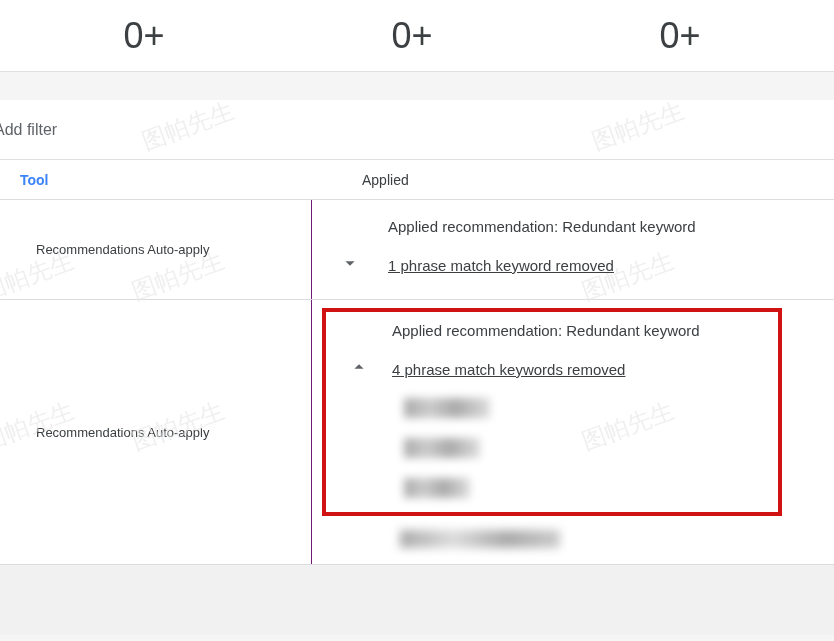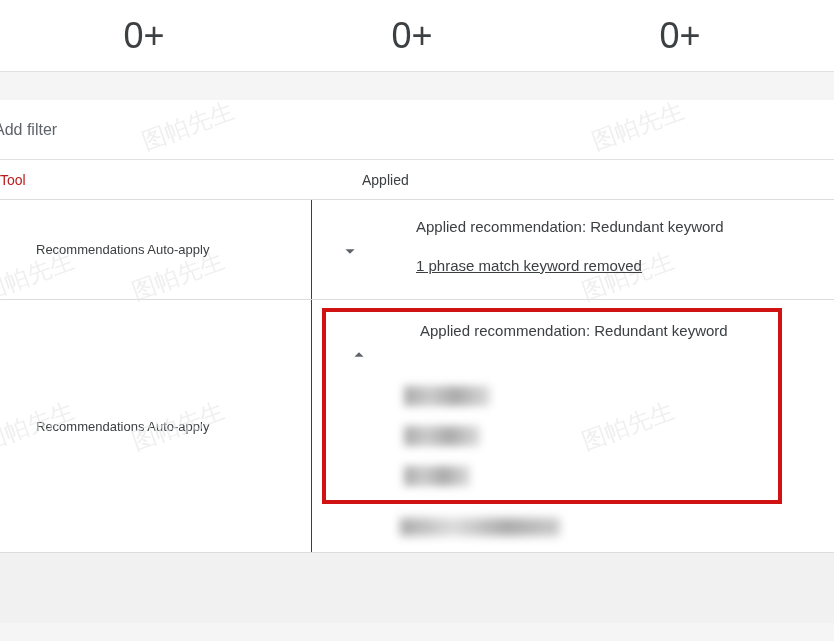--- a/index.html
+++ b/index.html
@@ -49,23 +49,24 @@
   background: #fff;
 }
 .header-row {
   display: flex;
   height: 40px;
   border-bottom: 1px solid #dadce0;
   align-items: center;
 }
 .col-tool {
   width: 312px;
+  padding-left: 20px;
   font-size: 14px;
-  color: #b91c1c;
-  font-weight: 400;
+  color: #3b82f6;
+  font-weight: 700;
 }
 .col-change {
   flex: 1;
   padding-left: 50px;
   font-size: 14px;
   color: #3c4043;
   font-weight: 500;
 }
 .data-row {
   display: flex;
@@ -80,22 +81,21 @@
   padding-left: 36px;
   border-right: 1px solid #701a75;
 }
 .change-cell {
   flex: 1;
   padding: 18px 14px 18px 0;
   position: relative;
 }
 .change-inner {
   display: flex;
-  align-items: flex-start;
-  gap: 28px;
+  align-items: flex-end;
 }
 .chevron-wrap {
   width: 76px;
   display: flex;
   justify-content: center;
   padding-top: 22px;
 }
 .chevron {
   width: 22px;
   height: 22px;
@@ -230,20 +230,21 @@
         <div class="change-inner">
           <div class="chevron-wrap">
             <span class="chevron">
               <svg viewBox="0 0 24 24" fill="currentColor">
                   <path d="M7 14l5-5 5 5z"></path>
                 </svg>
             </span>
           </div>
           <div class="change-text">
             <div class="change-title">Applied recommendation: Redundant keyword</div>
+            <div class="change-sub">4 phrase match keywords removed</div>
           </div>
         </div>
         <div class="blurred-list">
           <div class="blurred-item b1"></div>
           <div class="blurred-item b2"></div>
           <div class="blurred-item b3" style="margin-bottom:0"></div>
         </div>
       </div>
       <div class="blurred-outer">
         <div class="b4"></div>

